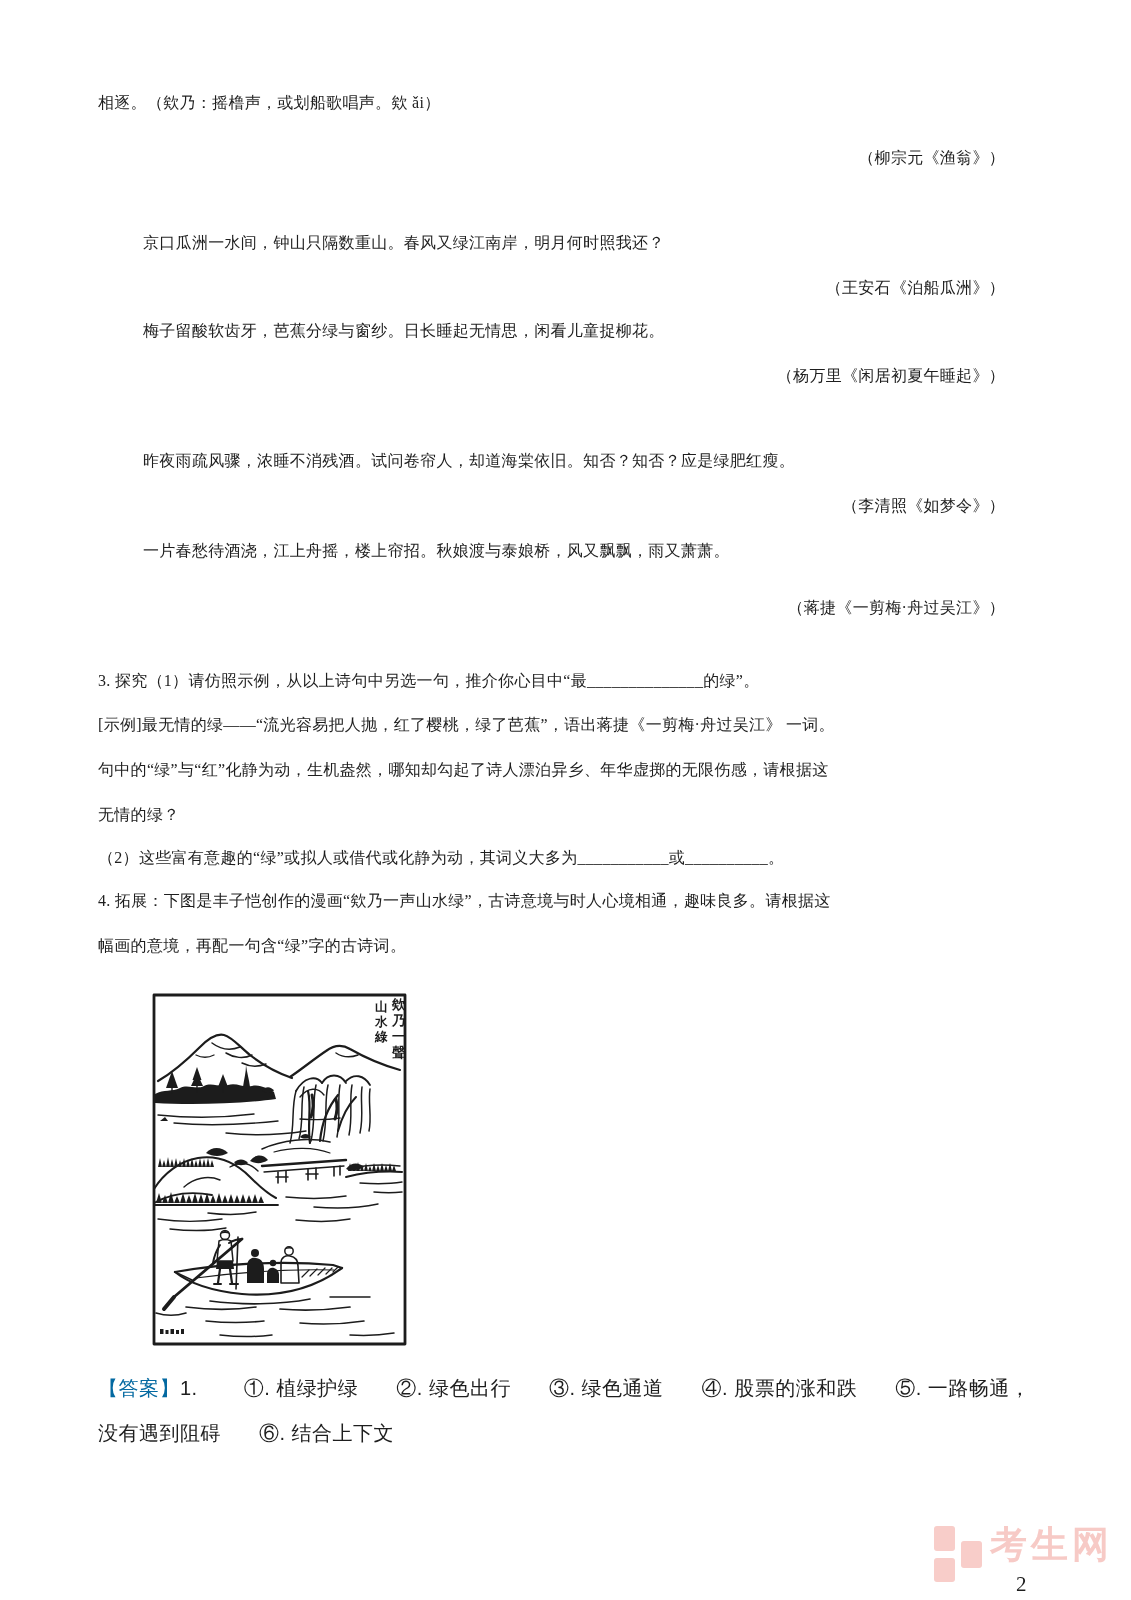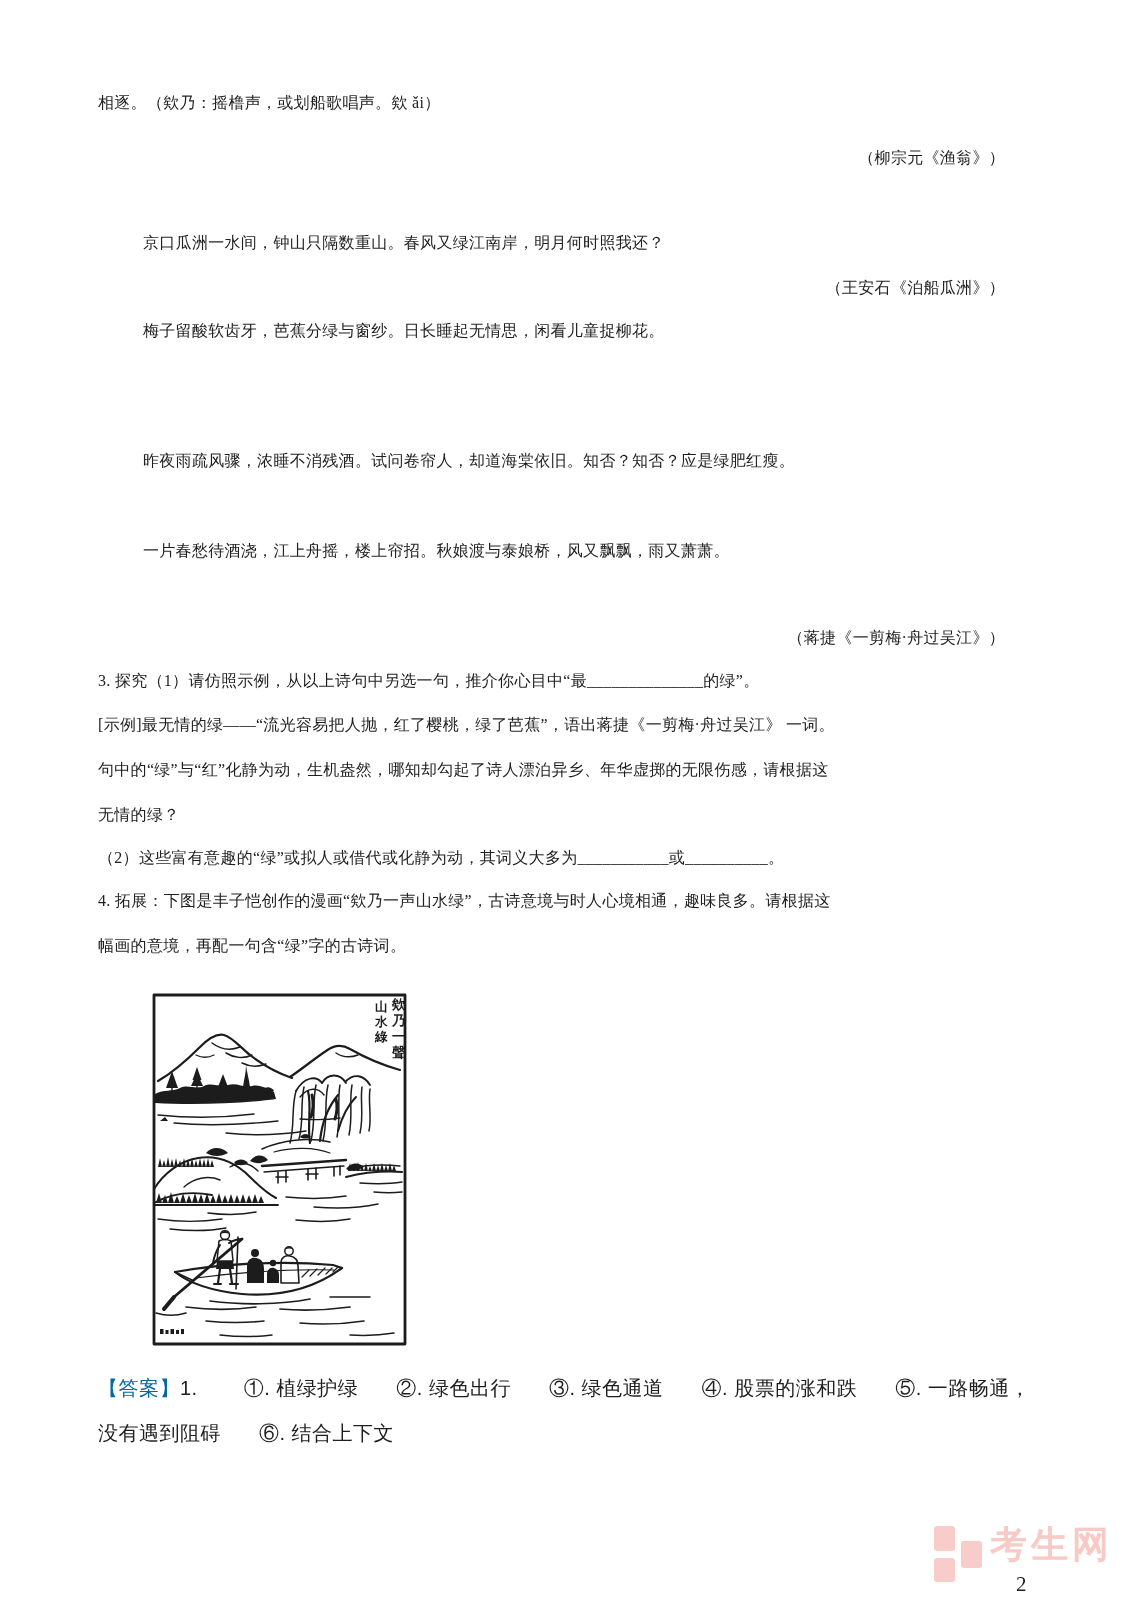--- a/index.html
+++ b/index.html
@@ -70,25 +70,27 @@
 
 <div class="page">
 
   <div class="line" style="top:88px">相逐。（欸乃：摇橹声，或划船歌唱声。欸 ǎi）</div>
   <div class="line attr" style="top:143px">（柳宗元《渔翁》）</div>
 
   <div class="line poem" style="top:228px">京口瓜洲一水间，钟山只隔数重山。春风又绿江南岸，明月何时照我还？</div>
   <div class="line attr" style="top:273px">（王安石《泊船瓜洲》）</div>
 
   <div class="line poem" style="top:316px">梅子留酸软齿牙，芭蕉分绿与窗纱。日长睡起无情思，闲看儿童捉柳花。</div>
+  <div class="line attr" style="top:361px">（杨万里《闲居初夏午睡起》）</div>
 
   <div class="line poem" style="top:446px">昨夜雨疏风骤，浓睡不消残酒。试问卷帘人，却道海棠依旧。知否？知否？应是绿肥红瘦。</div>
+  <div class="line attr" style="top:491px">（李清照《如梦令》）</div>
 
   <div class="line poem" style="top:536px">一片春愁待酒浇，江上舟摇，楼上帘招。秋娘渡与泰娘桥，风又飘飘，雨又萧萧。</div>
-  <div class="line attr" style="top:623px">（蒋捷《一剪梅·舟过吴江》）</div>
+  <div class="line attr" style="top:593px">（蒋捷《一剪梅·舟过吴江》）</div>
 
   <div class="line" style="top:666px">3. 探究（1）请仿照示例，从以上诗句中另选一句，推介你心目中“最______________的绿”。</div>
   <div class="line" style="top:710px">[示例]最无情的绿——“流光容易把人抛，红了樱桃，绿了芭蕉”，语出蒋捷《一剪梅·舟过吴江》 一词。</div>
   <div class="line" style="top:755px">句中的“绿”与“红”化静为动，生机盎然，哪知却勾起了诗人漂泊异乡、年华虚掷的无限伤感，请根据这</div>
   <div class="line" style="top:800px">无情的绿？</div>
   <div class="line" style="top:843px">（2）这些富有意趣的“绿”或拟人或借代或化静为动，其词义大多为___________或__________。</div>
   <div class="line" style="top:886px">4. 拓展：下图是丰子恺创作的漫画“欸乃一声山水绿”，古诗意境与时人心境相通，趣味良多。请根据这</div>
   <div class="line" style="top:931px">幅画的意境，再配一句含“绿”字的古诗词。</div>
 
   <svg class="cartoon" viewBox="0 0 260 358" aria-hidden="true">

